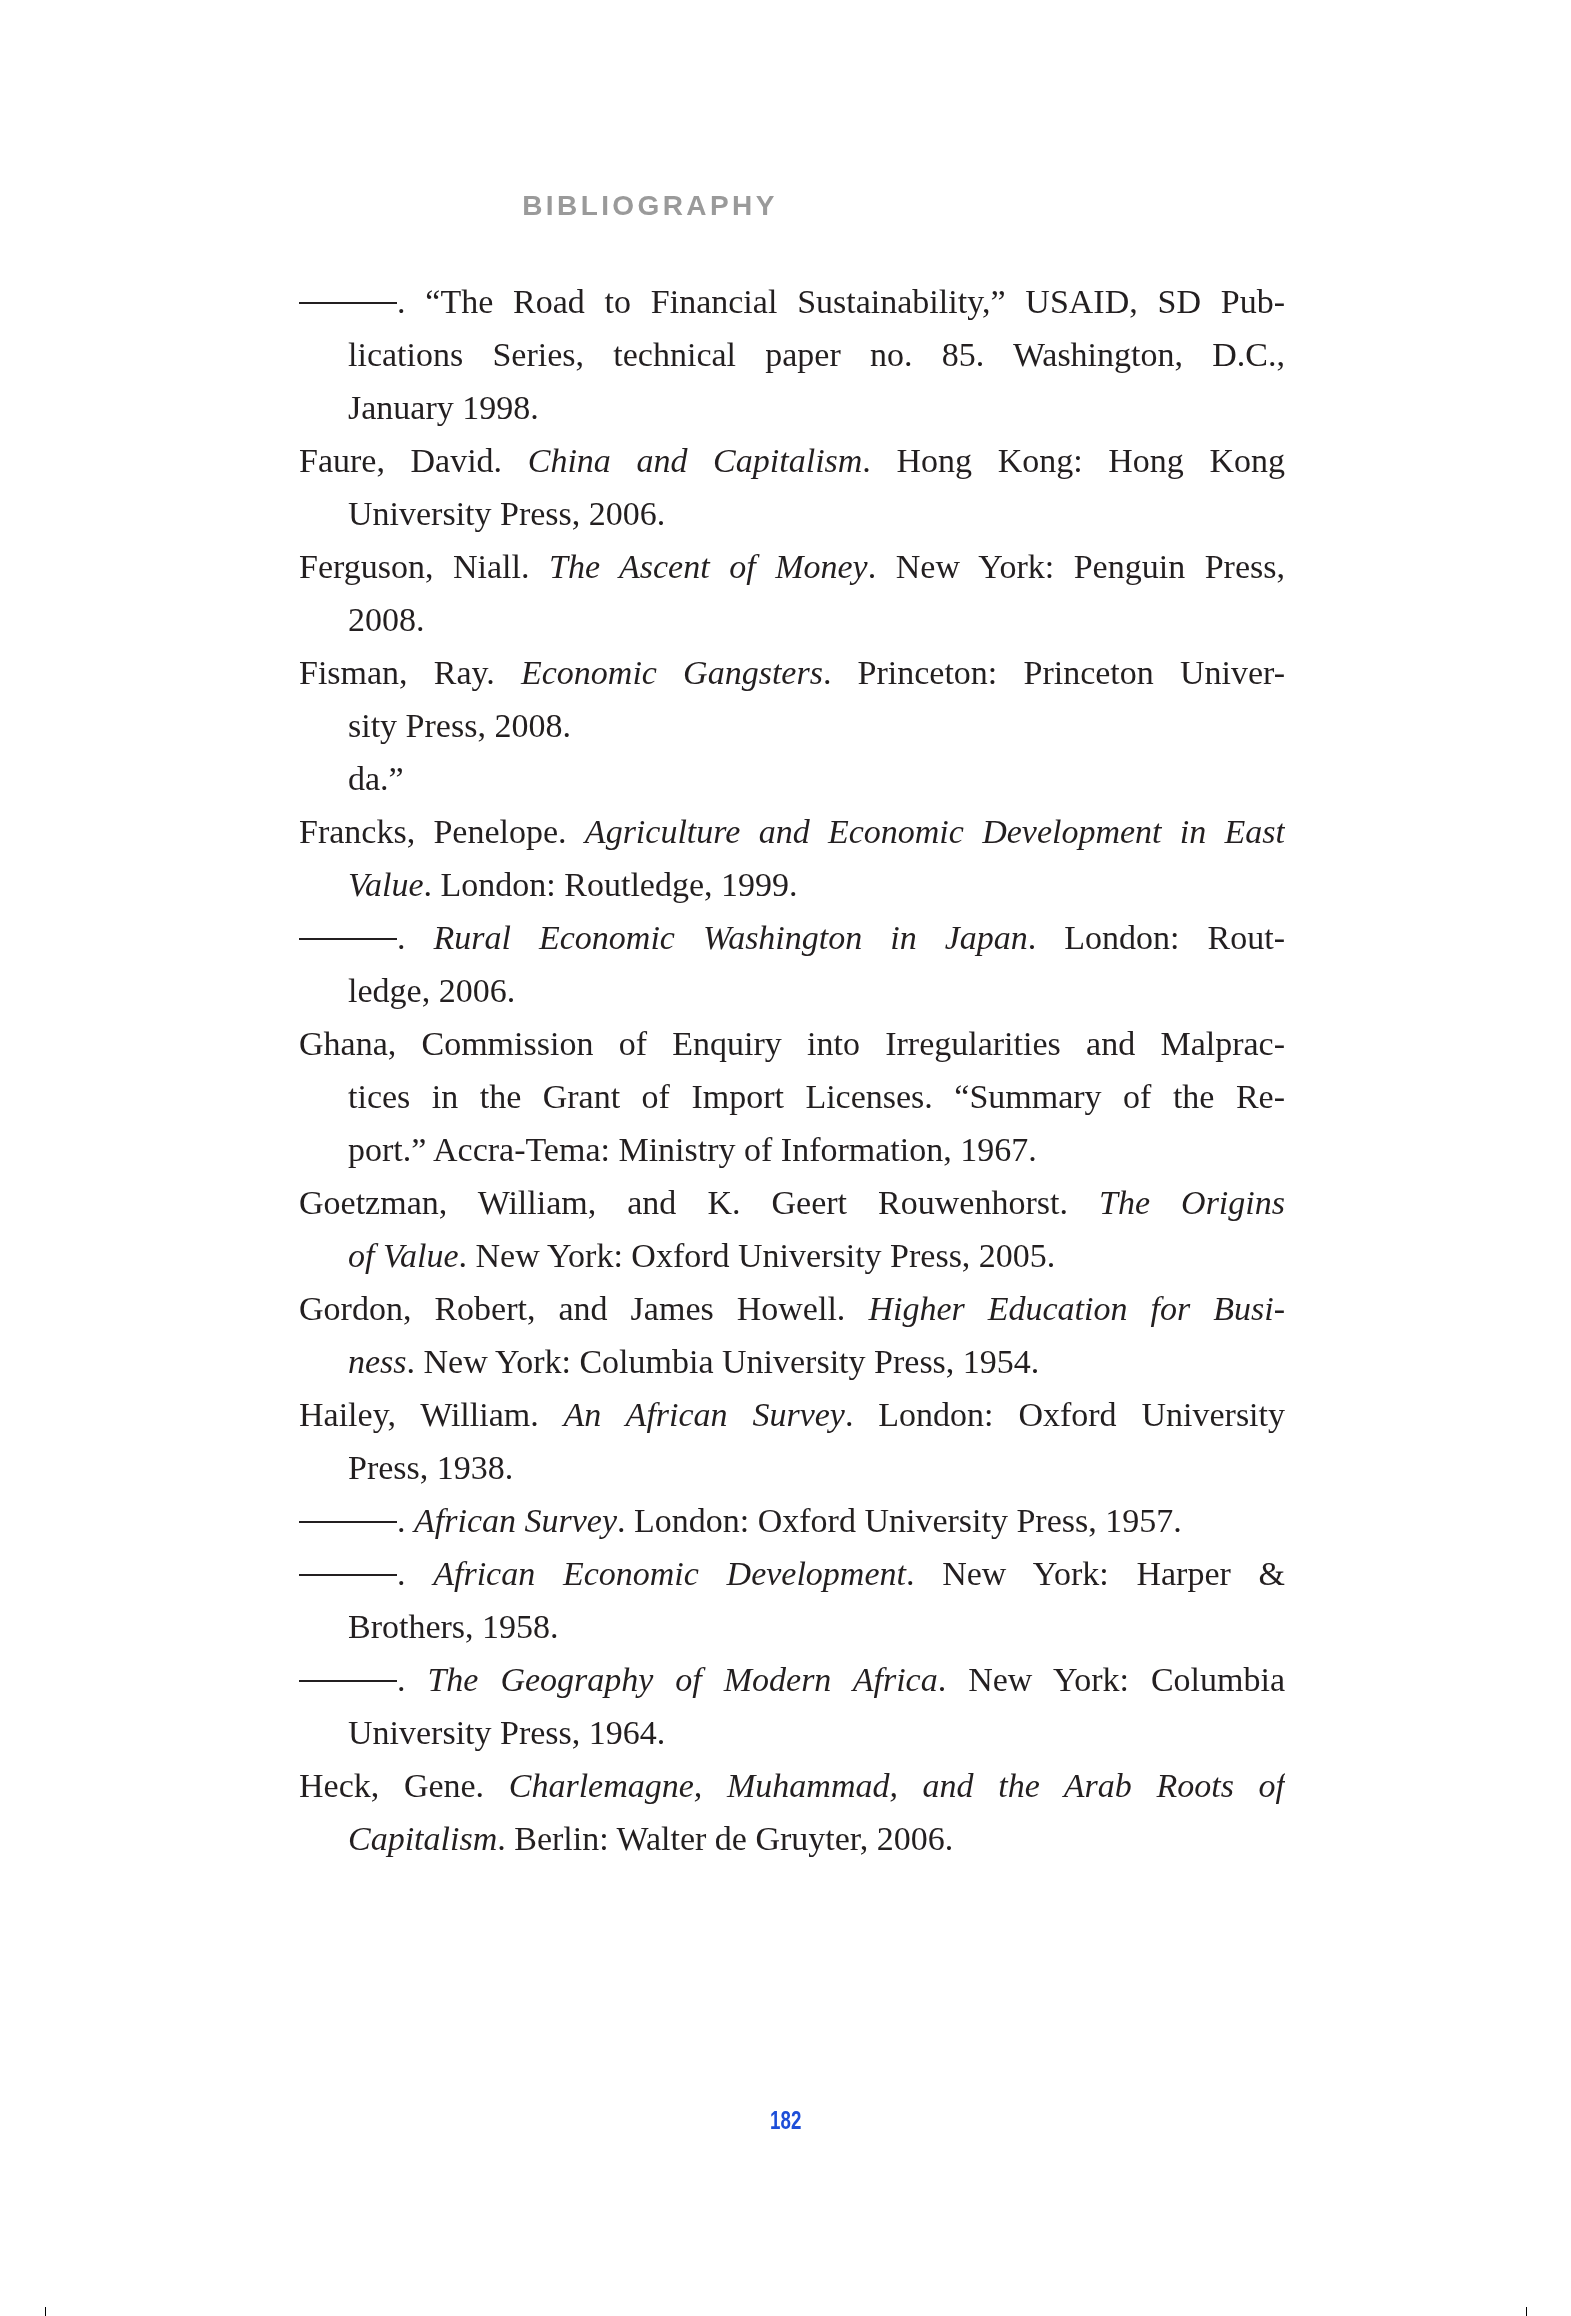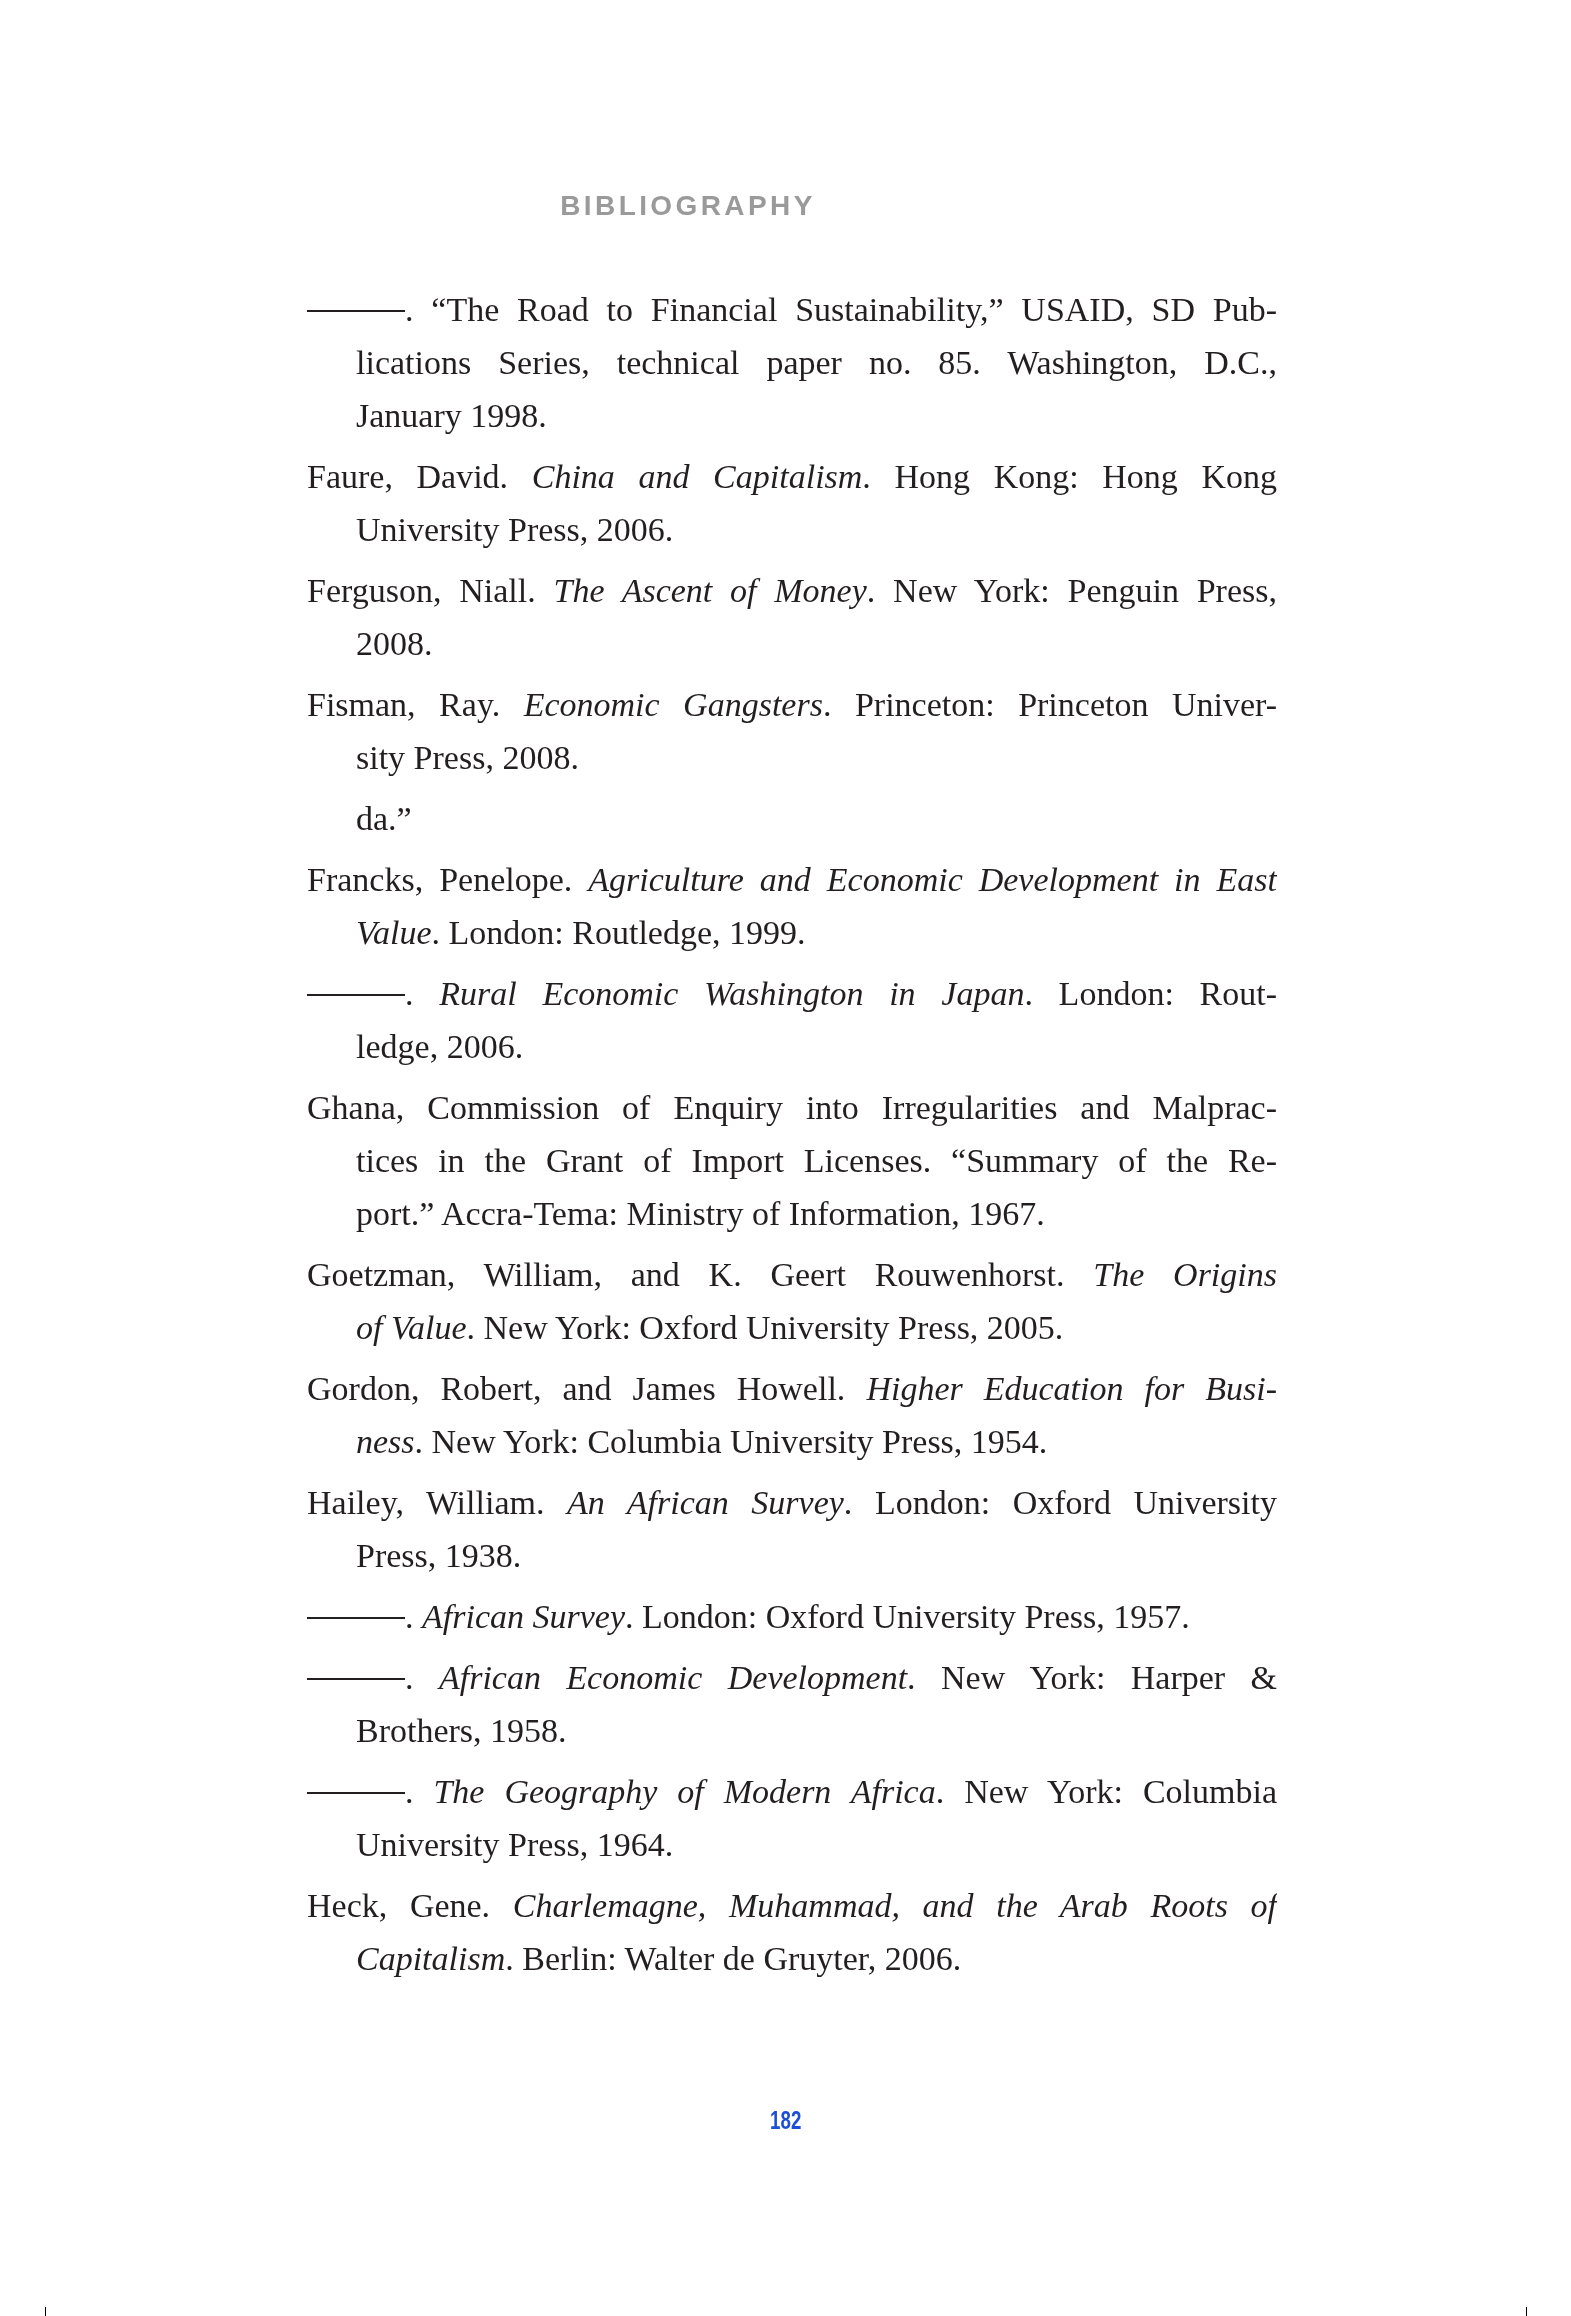--- a/index.html
+++ b/index.html
@@ -1,28 +1,28 @@
 <!DOCTYPE html>
 <html style="font-size:15px"><head>
 <meta charset="utf-8">
 <style>
   html, body { margin: 0; padding: 0; background: #ffffff; }
   body { width: 1572px; height: 2317px; position: relative; overflow: hidden; }
   .page { position: absolute; left: 0; top: 0; width: 1572px; height: 2317px; background: #fff; }
   .running-head {
     position: absolute; top: 189px; left: 0; width: 1300px; text-align: center;
     font-family: "Liberation Sans", sans-serif; font-weight: bold; font-size: 28px;
-    letter-spacing: 3.4px; color: #9a9a9a; line-height: 34px; margin-left: 38px;
+    letter-spacing: 3.4px; color: #9a9a9a; line-height: 34px;
   }
   .body {
     position: absolute; left: 299px; top: 275px; width: 986px;
     font-family: "Liberation Serif", serif; font-size: 34px; line-height: 53px;
     color: #231f20;
   }
-  .entry { margin: 8px; }
+  .entry { margin: 0; }
   .line { display: block; white-space: nowrap; height: 53px; }
   .line.just { text-align: justify; text-align-last: justify; white-space: normal; overflow: hidden; }
   .line.indent { padding-left: 49px; }
   .dash { display: inline-block; width: 98px; height: 1.9px; background: #231f20; vertical-align: 9.5px; }
   em { }
   .folio {
     position: absolute; top: 2101px; left: 0; width: 1572px; text-align: center;
     font-family: "Liberation Sans", sans-serif; font-weight: bold; font-size: 26px; line-height: 38px;
     color: #1d4ed8;
   }

